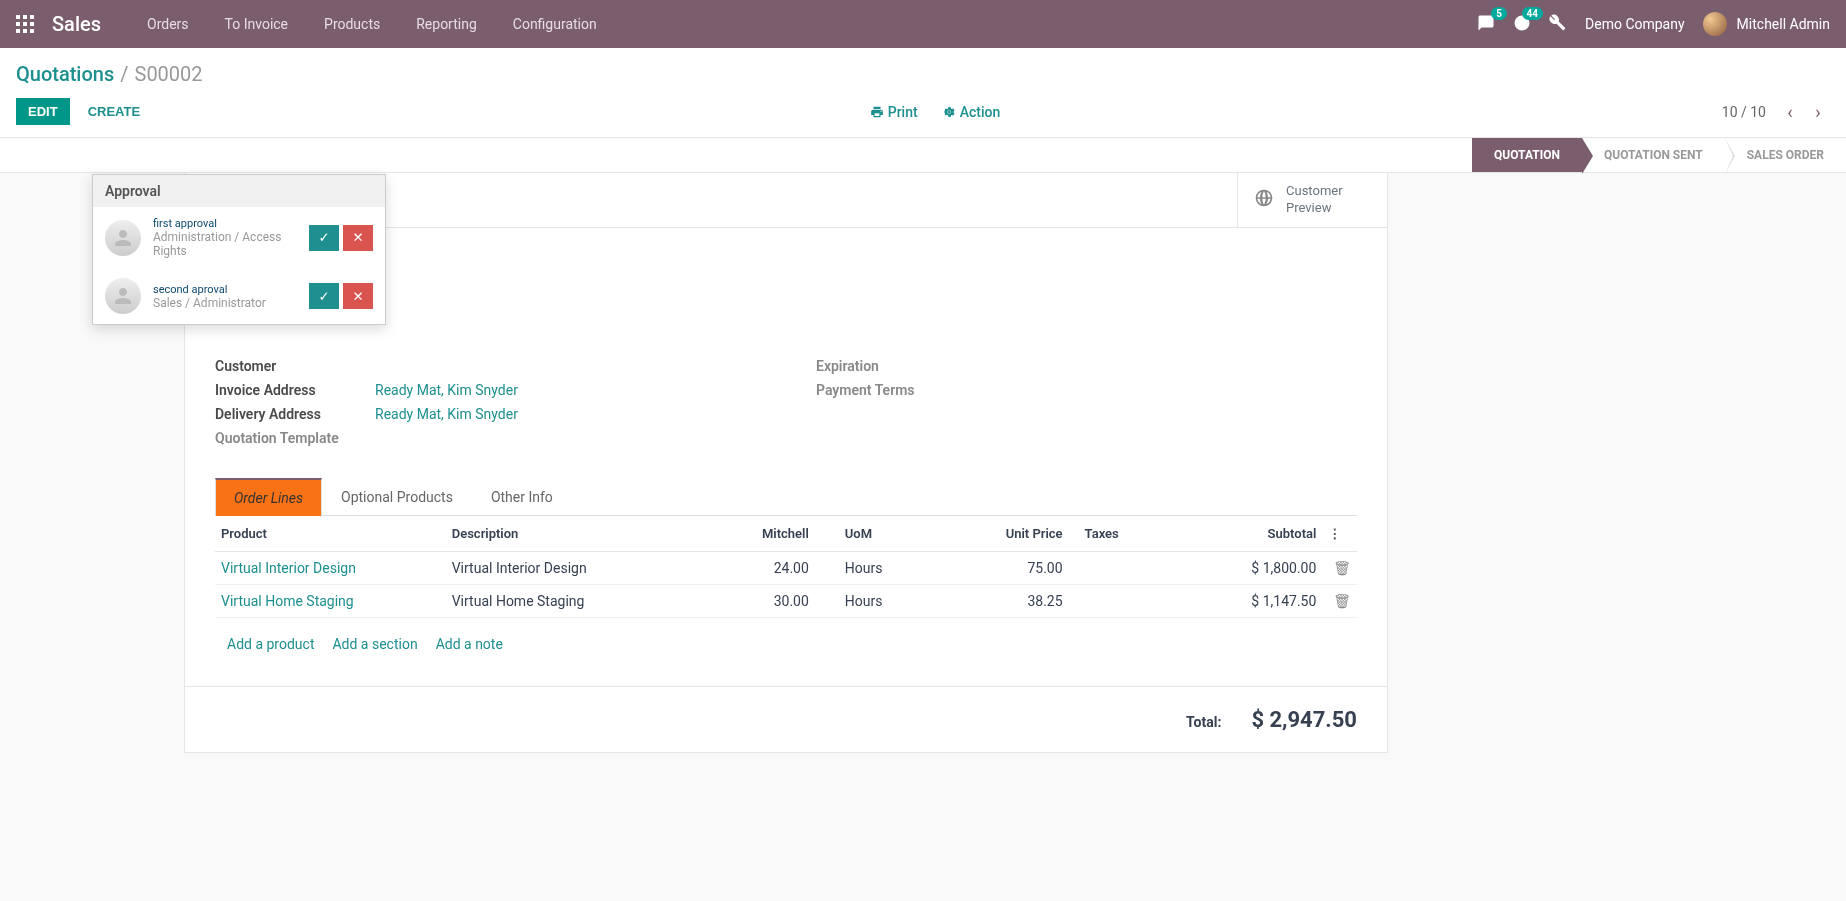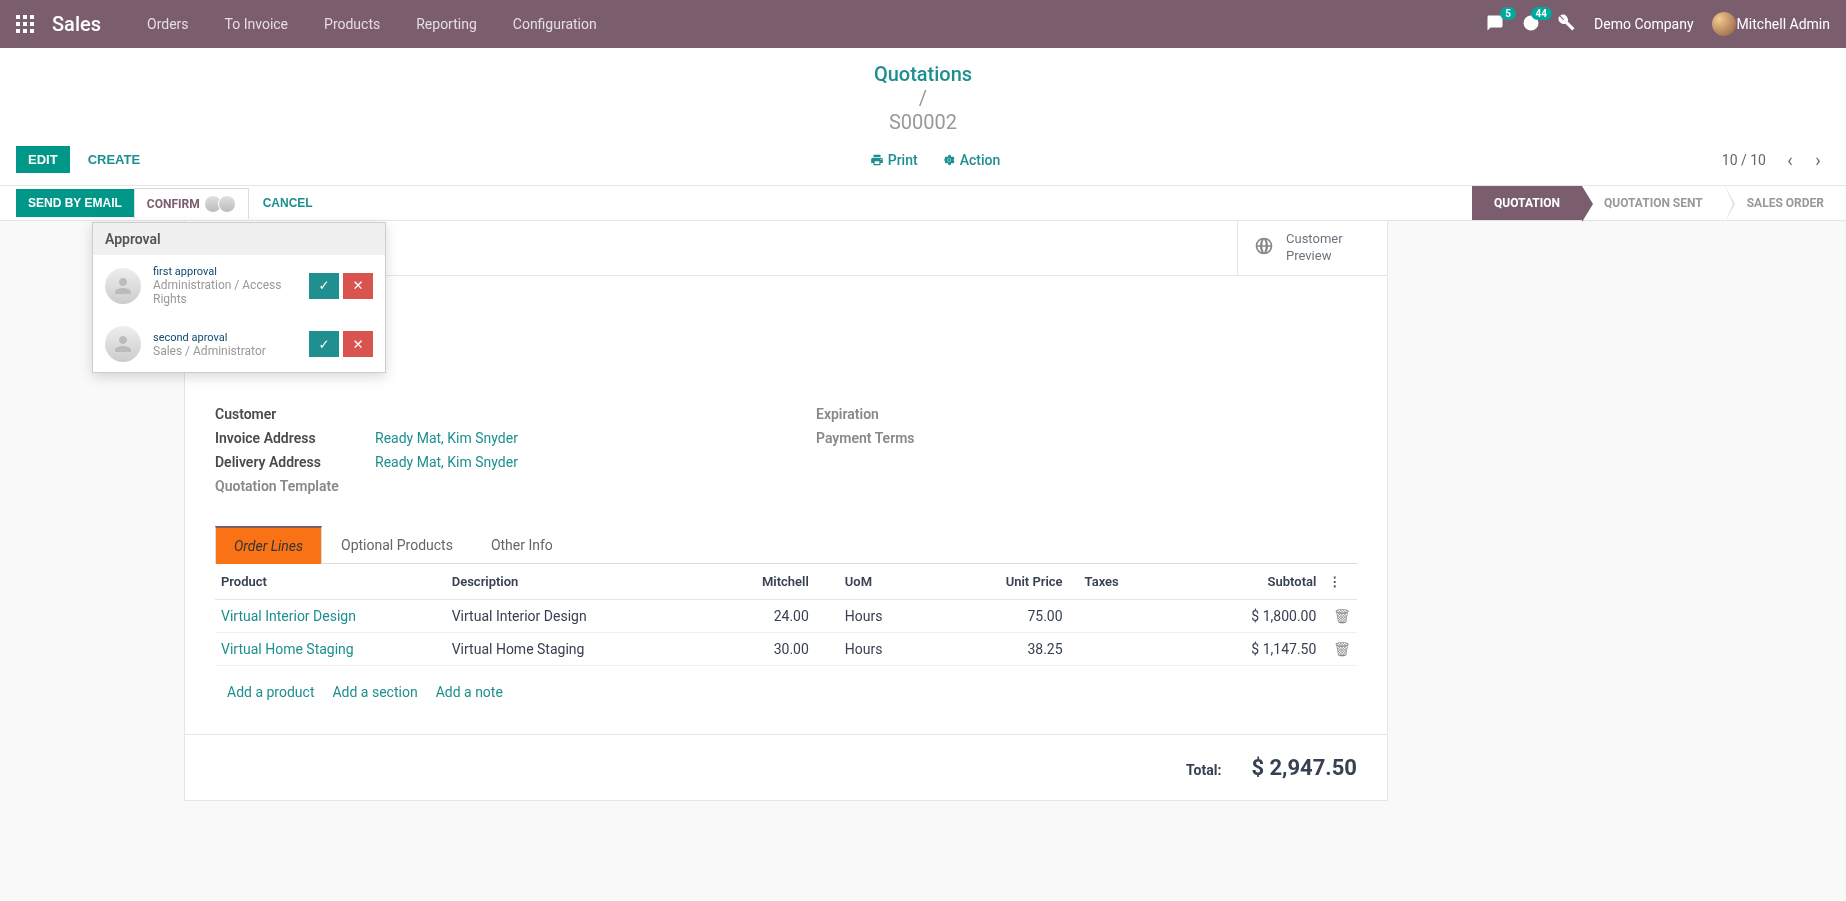--- a/index.html
+++ b/index.html
@@ -21,24 +21,24 @@
   .apps-icon { width:18px; height:18px; display:grid; grid-template-columns:repeat(3,4px); grid-template-rows:repeat(3,4px); gap:3px; margin-right:18px; cursor:pointer;}
   .apps-icon span { background:#fff;}
   .brand { font-size:20px; font-weight:500; margin-right:28px;}
   .nav-item { color:#e6dce1; padding:0 18px; font-size:14px; cursor:pointer;}
   .spacer { flex:1; }
   .right-icons { display:flex; align-items:center; gap:18px;}
   .badge-wrap { position:relative; cursor:pointer;}
   .badge { position:absolute; top:-7px; right:-12px; background:#00a99d; color:#fff; font-size:10px; padding:1px 5px; border-radius:8px; font-weight:bold;}
   .wrench-icon { cursor:pointer; color:#fff;}
   .company-name { color:#fff; font-size:14px; cursor:pointer;}
-  .user-section { display:flex; align-items:center; gap:1px; cursor:pointer;text-align:center;}
+  .user-section { display:flex; align-items:center; gap:10px; cursor:pointer;text-align:center;}
   .avatar-small { width:24px; height:24px; border-radius:50%; background:radial-gradient(circle at 30% 30%, #f4c991, #8b5a3c); }
   
-  .breadcrumb-row { background:#fff; padding:14px 16px 4px; display:flex; align-items:center;flex-direction:column;}
+  .breadcrumb-row { background:#fff; padding:14px 16px 4px; display:flex; align-items:center;}
   .bc-link { color:#1d8f8f; font-size:20px; cursor:pointer; font-weight:500;}
   .bc-sep { color:#999; font-size:20px; margin:0 6px;}
   .bc-current { color:#999; font-size:20px;}
   
   .control-row { background:#fff; padding:8px 16px 12px; display:flex; align-items:center; border-bottom:1px solid #e5e5e5;}
   .btn-primary { background:#009688; color:#fff; border:none; padding:6px 12px; font-size:13px; font-weight:600; margin-right:10px; cursor:pointer;}
   .btn-link { background:none; border:none; color:#1d8f8f; font-size:13px; font-weight:600; padding:6px 8px; cursor:pointer;}
   .print-action { margin-left:auto; margin-right:auto; display:flex; gap:24px;text-align:center;}
   .print-action a { color:#1d8f8f; text-decoration:none; font-size:14px; font-weight:500; cursor:pointer;}
   .pager { color:#666; font-size:14px; margin-right:12px;}
@@ -181,31 +181,20 @@
     </a>
   </div>
   <span class="pager">10 / 10</span>
   <div class="pager-arrows">
     <span class="arrow-btn">‹</span>
     <span class="arrow-btn">›</span>
   </div>
 </div>
 
 <div class="status-row">
-  <div class="status-left">
-    <button class="btn-send">SEND BY EMAIL</button>
-    <div class="btn-confirm-wrap">
-      <span class="btn-confirm-label">CONFIRM</span>
-      <div class="mini-avatars">
-        <div class="mini-av"></div>
-          <div class="mini-av"></div>
-      </div>
-    </div>
-    <button class="btn-cancel">CANCEL</button>
-  </div>
 
   <div class="approval-popup">
     <div class="approval-header">Approval</div>
     <div class="approval-item">
       <div class="approval-av">
         <svg viewBox="0 0 24 24" fill="#bbb">
             <path d="M12 12c2.2 0 4-1.8 4-4s-1.8-4-4-4-4 1.8-4 4 1.8 4 4 4zm0 2c-2.7 0-8 1.3-8 4v2h16v-2c0-2.7-5.3-4-8-4z"></path>
           </svg>
       </div>
       <div class="approval-text">

